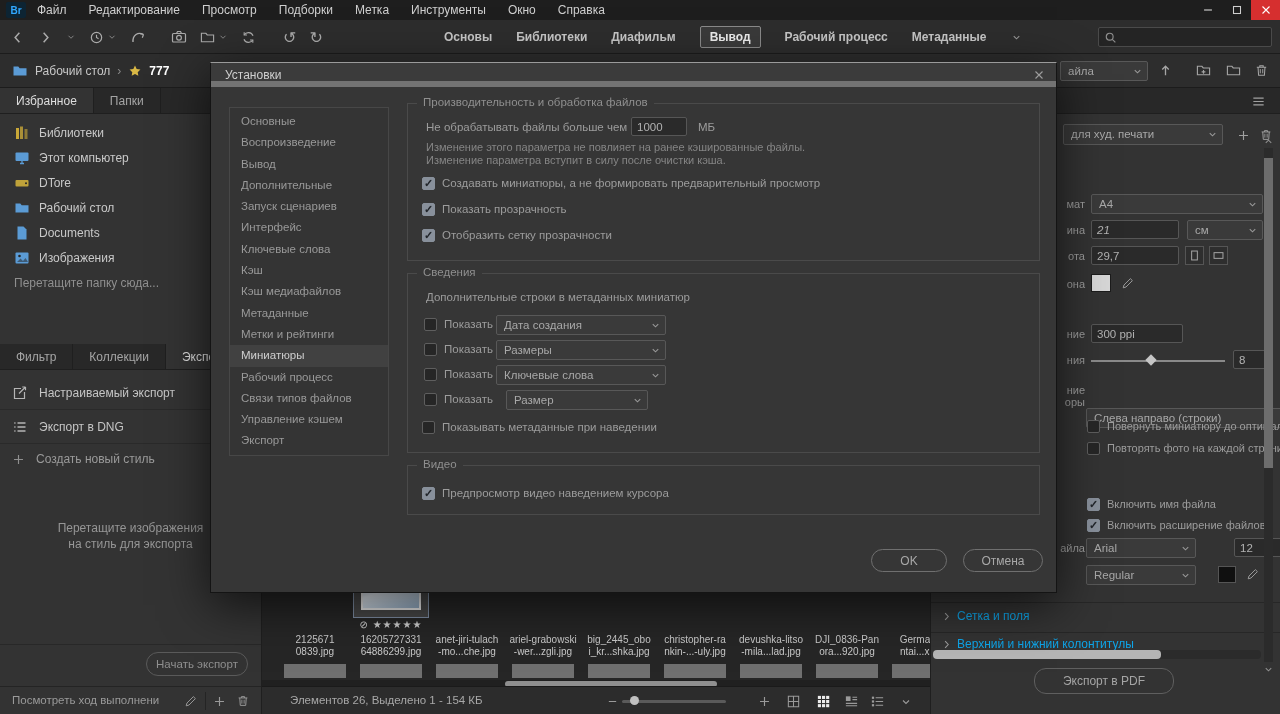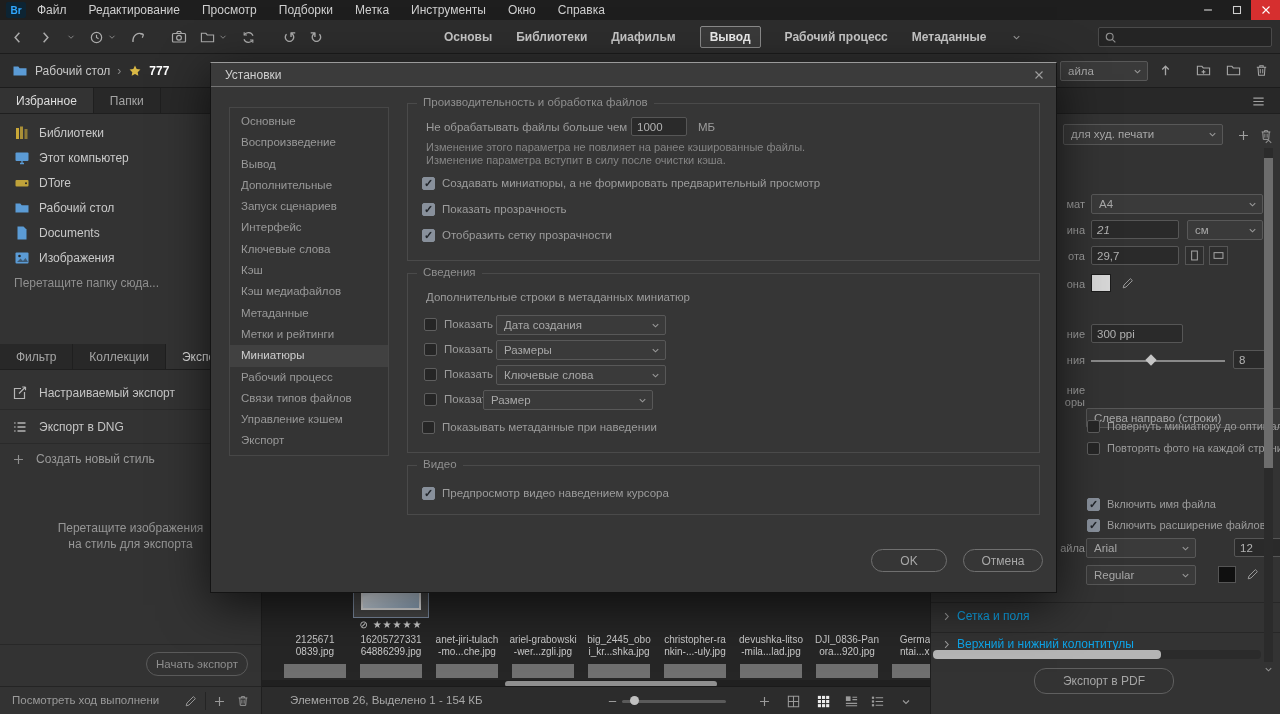--- a/index.html
+++ b/index.html
@@ -75,21 +75,21 @@
 .swatch{position:absolute;border:1px solid #1c1c1c}
 .divline{position:absolute;left:0;width:100%;height:1px;background:#272727}
 .sechead{position:absolute;font-size:12px;color:#0ea5e9}
 #rp-hscroll{position:absolute;left:2px;top:562px;width:328px;height:9px;background:#2b2b2b;border-radius:4px}
 #rp-hthumb{position:absolute;left:0;top:0;width:228px;height:9px;background:#b5b5b5;border-radius:4px}
 #rp-vscroll{position:absolute;left:333px;top:60px;width:9px;height:514px;background:#2b2b2b}
 #rp-vthumb{position:absolute;left:0;top:10px;width:9px;height:310px;background:#6d6d6d}
 
 #dialog{left:210px;top:62px;width:847px;height:531px;background:#363636;border:1px solid #141414;
 border-top:1px solid #9a9a9a;box-shadow:0 12px 45px rgba(0,0,0,.65);z-index:20;font-size:11.5px;color:#9c9c9c}
-#dlg-titlebar{position:absolute;left:0;top:0;width:100%;height:24px;background:#3b3b3b;border-bottom:1px solid #737373}
+#dlg-titlebar{position:absolute;left:0;top:0;width:100%;height:24px;background:#3b3b3b;border-bottom:6px solid #737373}
 #dlg-title{position:absolute;left:14px;line-height:24px;font-size:12px;color:#cfcfcf}
 #dlg-close{position:absolute;right:10px;top:5px;width:14px;height:14px;color:#9e9e9e}
 #dlg-list{position:absolute;left:18px;top:44px;width:160px;border:1px solid #474747;background:#343434;padding:3px 0}
 .dlg-sec{line-height:21.3px;padding-left:11px;color:#999;white-space:nowrap}
 .dlg-sec.active{background:#414141;color:#cfcfcf}
 .grp{position:absolute;left:196px;width:633px;border:1px solid #4a4a4a}
 .grp-title{position:absolute;left:206px;font-size:11.5px;color:#8f8f8f;background:#363636;padding:0 6px;z-index:2}
 .dtext{position:absolute;white-space:nowrap}
 .note{color:#858585;font-size:11px}
 </style>
@@ -718,21 +718,21 @@
     <span class="cb" style="left:213px;top:305px"></span>
     <span class="dtext" style="left:233px;top:305px">Показать</span>
     <div class="dsel" style="left:285px;top:302px;width:170px">
       <span>Ключевые слова</span>
         <svg class="ic">
           <use href="#i-chevD"></use>
         </svg>
     </div>
     <span class="cb" style="left:213px;top:330px"></span>
     <span class="dtext" style="left:233px;top:330px">Показать</span>
-    <div class="dsel" style="left:272px;top:327px;width:170px">
+    <div class="dsel" style="left:295px;top:327px;width:142px">
       <span>Размер</span>
         <svg class="ic">
           <use href="#i-chevD"></use>
         </svg>
     </div>
     <span class="cb" style="left:211px;top:358px"></span>
     <span class="dtext" style="left:231px;top:358px">Показывать метаданные при наведении</span>
 
     <span class="grp-title" style="top:395px">Видео</span>
     <div class="grp" style="top:402px;height:50px"></div>

